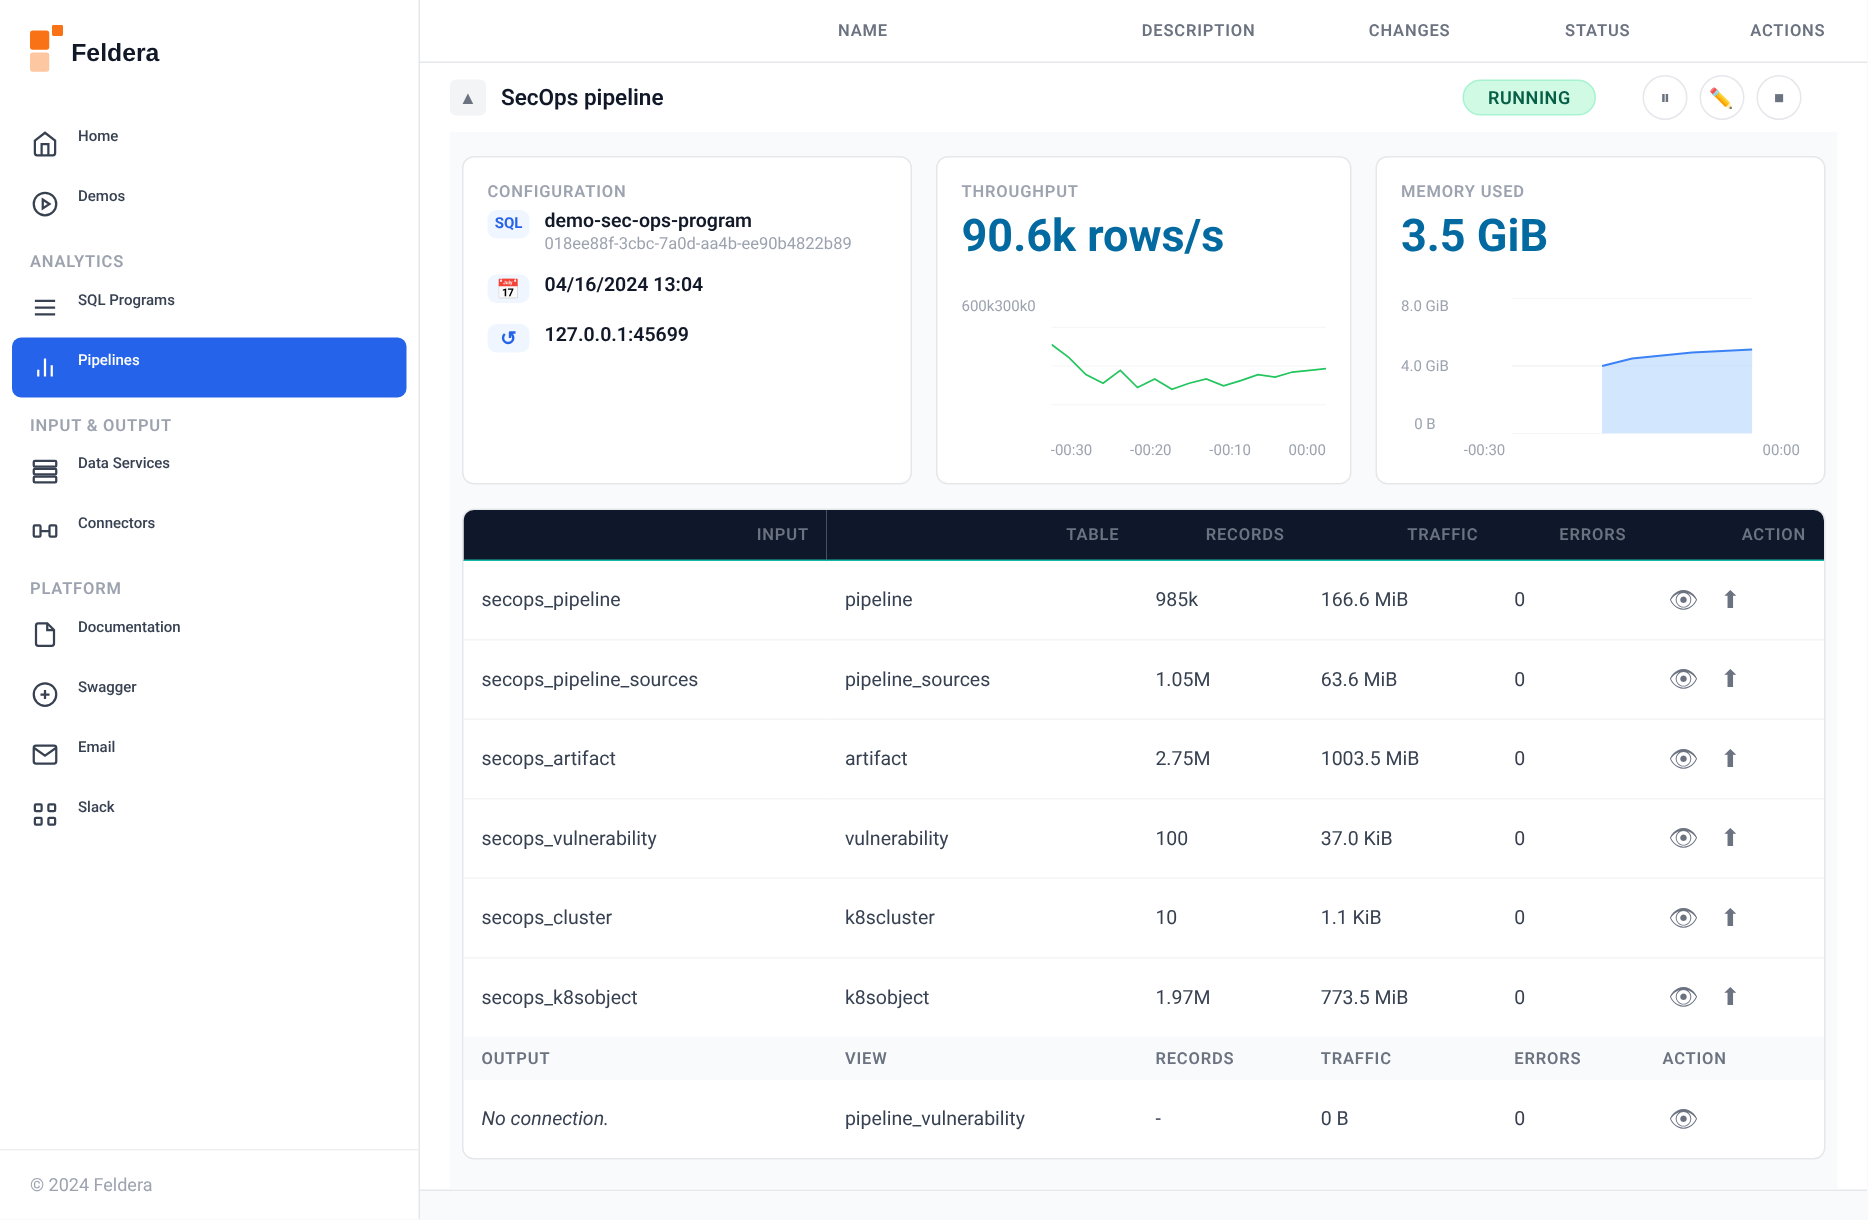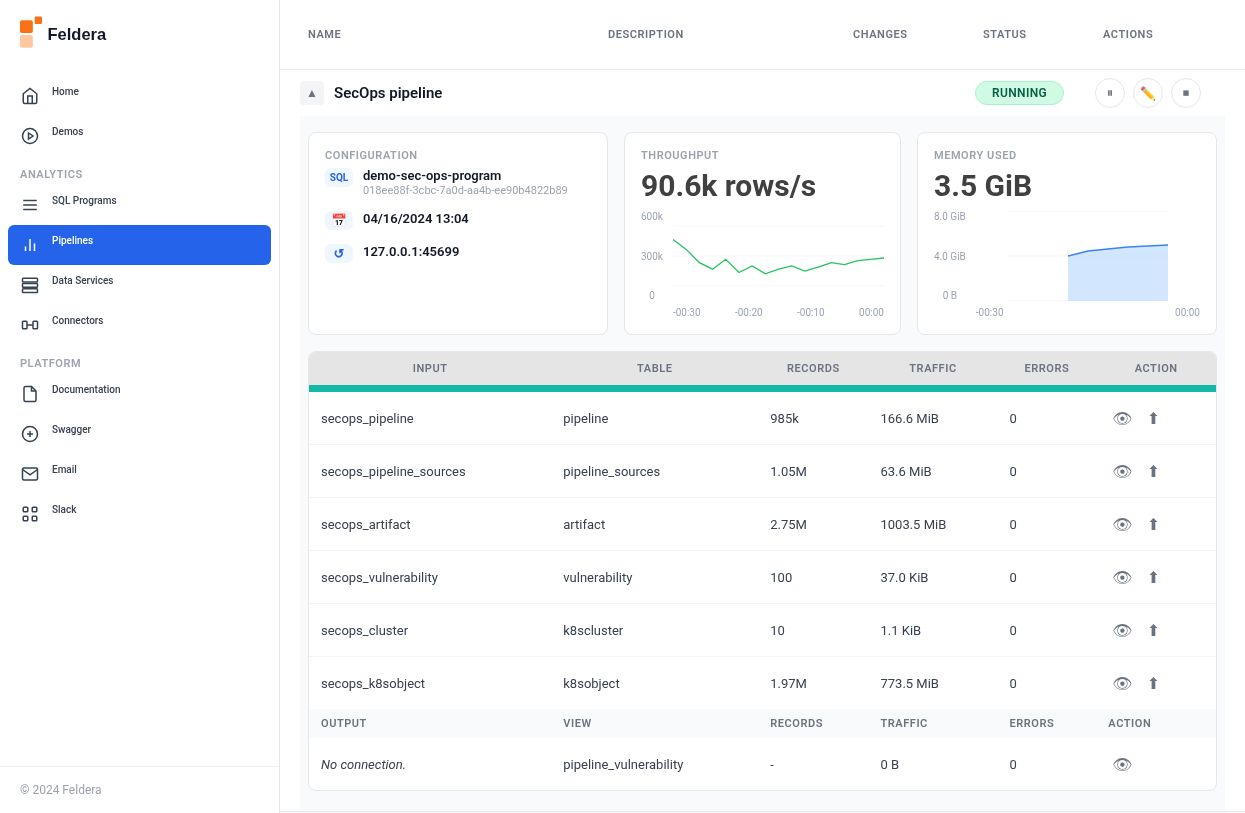--- a/index.html
+++ b/index.html
@@ -62,26 +62,27 @@
 
     
     .table-header {
       display: grid;
       grid-template-columns: 300px 1fr 130px 120px 130px;
       background: #fff;
       border-bottom: 1px solid #e5e7eb;
       padding: 0 20px;
     }
     .table-header-cell {
-      padding: 28px 8px;
+      padding: 14px 8px;
       font-size: 11px;
       font-weight: 600;
       color: #6b7280;
       letter-spacing: 0.05em;
       text-transform: uppercase;
+      text-align: right;
     }
 
     
     .pipeline-row {
       background: #fff;
       border-bottom: 1px solid #e5e7eb;
       padding: 0 20px;
     }
     .pipeline-row-header {
       display: grid;
@@ -189,22 +190,22 @@
       font-size: 11px;
       font-weight: 600;
       color: #9ca3af;
       text-transform: uppercase;
       letter-spacing: 0.05em;
       margin-bottom: 6px;
     }
     .chart-value-big {
       font-size: 30px;
       font-weight: 700;
-      color: #404040;
-      margin-bottom: 8px;
+      color: #0369a1;
+      margin-bottom: 24px;
     }
     .chart-x-labels {
       display: flex;
       justify-content: space-between;
       font-size: 10px;
       color: #9ca3af;
       margin-top: 2px;
     }
 
     
@@ -219,23 +220,23 @@
       overflow: hidden;
       margin: 0 8px;
     }
     .io-table th {
       padding: 10px 12px;
       font-size: 11px;
       font-weight: 600;
       color: #6b7280;
       letter-spacing: 0.05em;
       text-transform: uppercase;
-      text-align: center;
-      background: #e5e5e5;
-      border-bottom: 7px solid #14b8a6;
+      text-align: right;
+      background: #0f172a;
+      border-bottom: 1px solid #14b8a6;
     }
     .io-table td {
       padding: 12px 12px;
       font-size: 13px;
       color: #374151;
       border-bottom: 1px solid #f3f4f6;
     }
     .io-table tr:last-child td { border-bottom: none; }
     .section-label-row td {
       background: #f9fafb;
@@ -319,20 +320,21 @@
       <span class="nav-icon">
         <svg width="18" height="18" viewBox="0 0 24 24" fill="none" stroke="currentColor" stroke-width="2">
             <path d="M18 20V10"></path>
             <path d="M12 20V4"></path>
             <path d="M6 20v-6"></path>
           </svg>
       </span>
       <span>Pipelines</span>
     </div>
 
+    <div class="nav-section-label">INPUT &amp; OUTPUT</div>
 
     <div class="nav-item">
       <span class="nav-icon">
         <svg width="18" height="18" viewBox="0 0 24 24" fill="none" stroke="currentColor" stroke-width="2">
             <rect x="2" y="3" width="20" height="5" rx="1"></rect>
             <rect x="2" y="10" width="20" height="5" rx="1"></rect>
             <rect x="2" y="17" width="20" height="5" rx="1"></rect>
           </svg>
       </span>
       <span>Data Services</span>
@@ -447,21 +449,21 @@
             <div class="config-item">
               <div class="config-icon" style="font-size:13px;">↺</div>
               <div class="config-label">127.0.0.1:45699</div>
             </div>
           </div>
 
           <div class="card">
             <div class="card-section-label">Throughput</div>
             <div class="chart-value-big">90.6k rows/s</div>
             <div style="display:flex; gap:6px; align-items:flex-start;">
-              <div style="display:flex; flex-direction:column; justify-content:space-between; font-size:10px; color:#9ca3af; height:90px; padding-right:4px; text-align:center;">
+              <div style="display:flex; justify-content:space-between; font-size:10px; color:#9ca3af; height:90px; padding-right:4px; text-align:center;">
                 <span>600k</span>
                 <span>300k</span>
                 <span>0</span>
               </div>
               <div style="flex:1;">
                 <svg width="100%" height="90" viewBox="0 0 320 90">
                   <line x1="0" y1="0" x2="320" y2="0" stroke="#e5e7eb" stroke-width="0.5"></line>
                   <line x1="0" y1="45" x2="320" y2="45" stroke="#e5e7eb" stroke-width="0.5"></line>
                   <line x1="0" y1="90" x2="320" y2="90" stroke="#e5e7eb" stroke-width="0.5"></line>
                   <polyline fill="none" stroke="#22c55e" stroke-width="2" points="0,20 20,35 40,55 60,65 80,50 100,70 120,60 140,72 160,65 180,60 200,68 220,62 240,55 260,58 280,52 300,50 320,48"></polyline>

